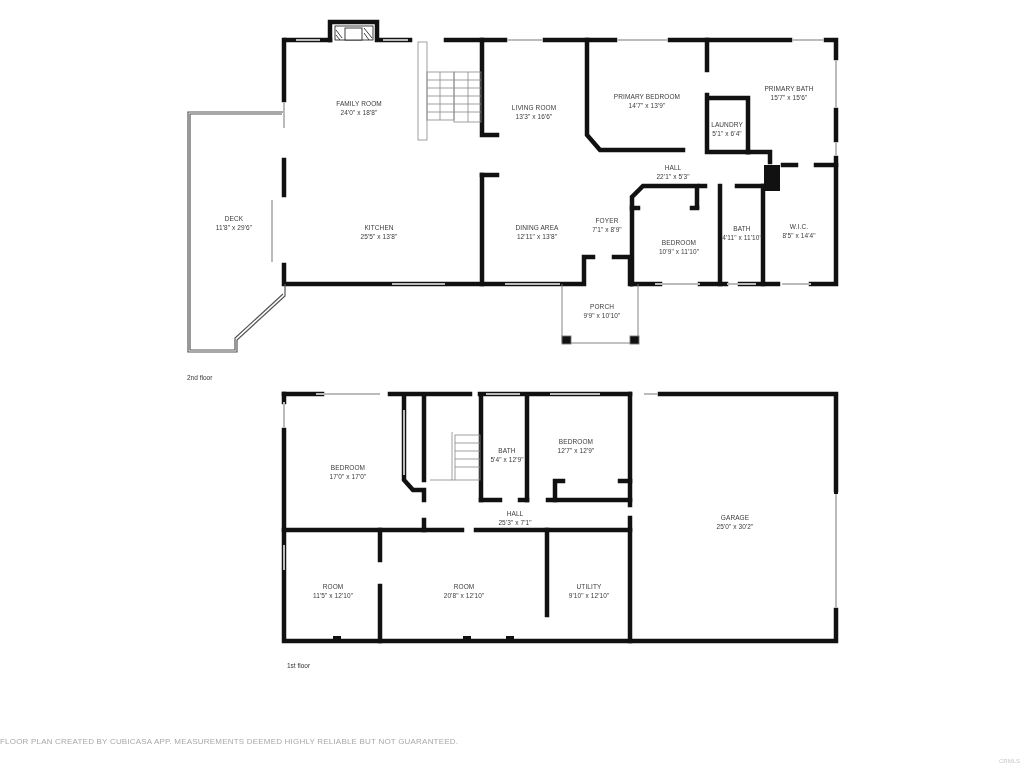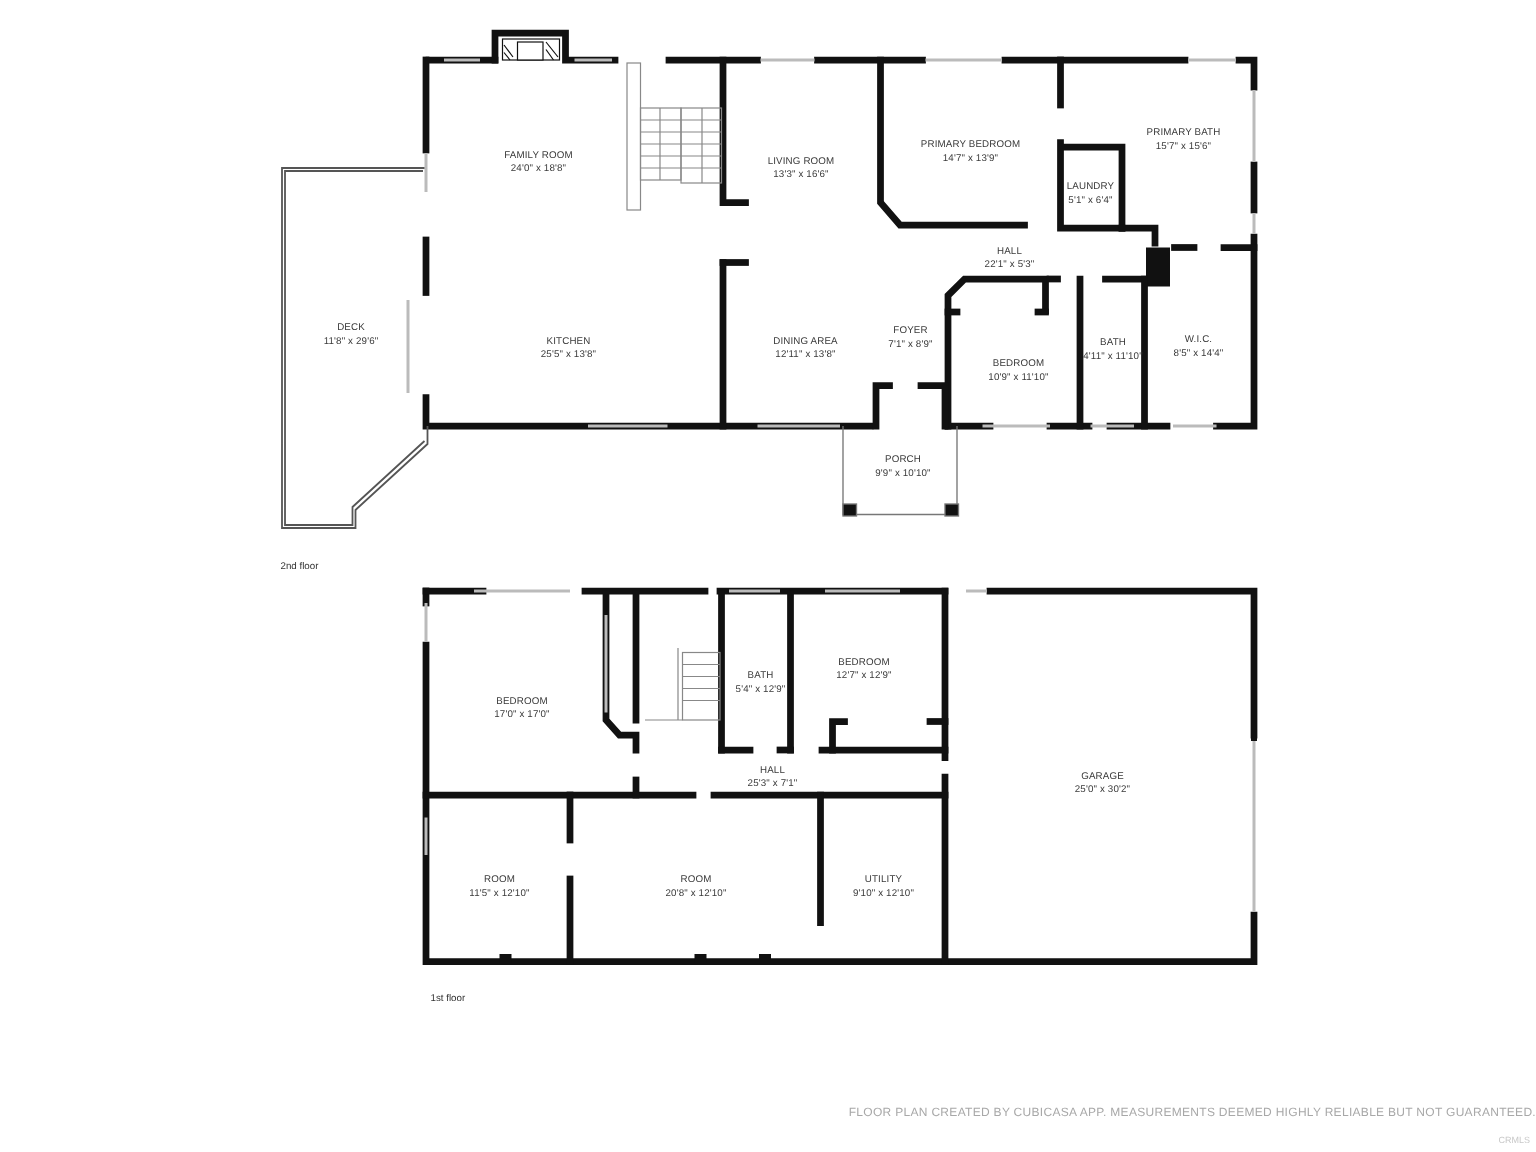--- a/index.html
+++ b/index.html
@@ -2,21 +2,21 @@
 <html><head>
 <meta charset="utf-8">
 <style>
   html, body { margin: 0; padding: 0; background: #ffffff; }
   body { width: 1024px; height: 768px; position: relative; overflow: hidden; font-family: "Liberation Sans", "DejaVu Sans", sans-serif; }
   #plan { position: absolute; left: 0; top: 0; width: 1024px; height: 768px; }
   .room-label { position: absolute; transform: translate(-50%, -50%); text-align: center; color: #3a3a3a; font-size: 6.5px; line-height: 9px; white-space: nowrap; letter-spacing: 0.1px; }
   .room-label .name { display: block; text-transform: uppercase; }
   .room-label .dims { display: block; }
   .floor-label { position: absolute; font-size: 6.5px; color: #333; }
-  .disclaimer { position: absolute; left: 0; width: 1024px; top: 737px; text-align: right; font-size: 8px; color: #a8a8a8; letter-spacing: 0.2px; }
+  .disclaimer { position: absolute; left: 0; width: 1024px; top: 737px; text-align: left; font-size: 8px; color: #a8a8a8; letter-spacing: 0.2px; }
   .watermark { position: absolute; right: 4px; top: 758px; font-size: 6px; color: #c8c8c8; }
 </style>
 </head>
 <body>
 
 <svg id="plan" viewBox="0 0 1024 768" xmlns="http://www.w3.org/2000/svg">
   <g fill="none" stroke="#111" stroke-width="4.5" stroke-linecap="square">
 
     <polyline points="284,40 284,100"></polyline>
     <polyline points="284,160 284,195"></polyline>

